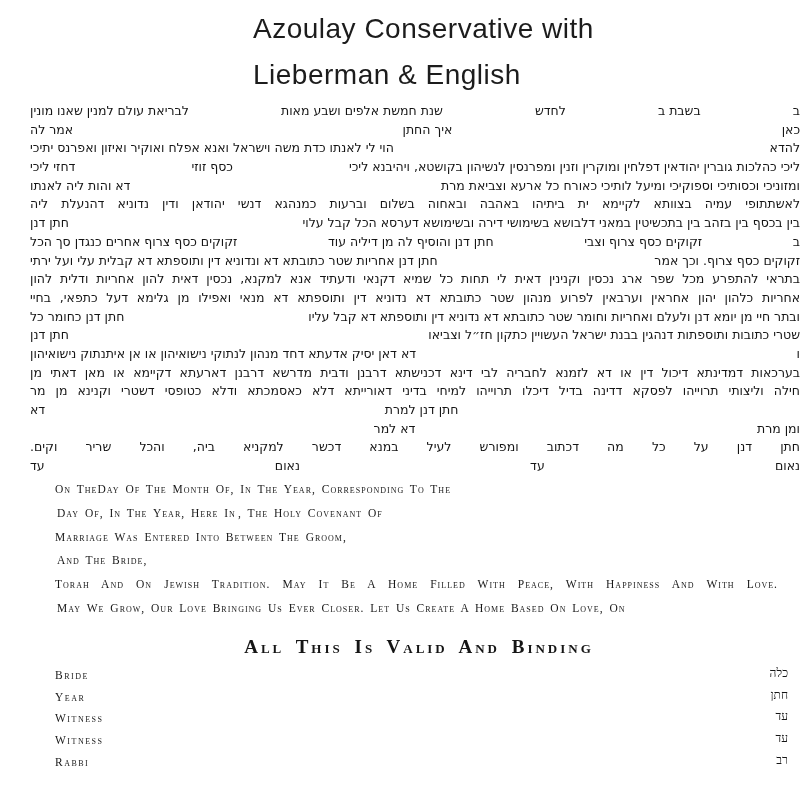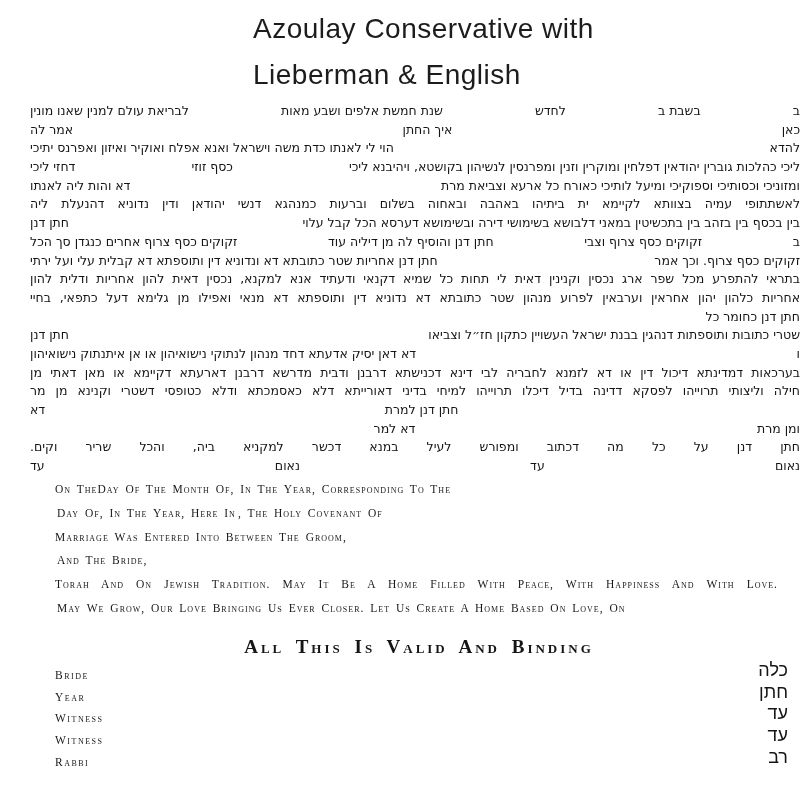--- a/index.html
+++ b/index.html
@@ -51,21 +51,21 @@
     font-variant:small-caps;letter-spacing:3px;word-spacing:4px;
     color:#151515;
   }
   
   .sigs{position:absolute;left:55px;right:40px;top:659px;}
   .sig-row{
     display:flex;justify-content:space-between;align-items:flex-end;
     height:21.8px;
   }
   .sig-en{font-variant:small-caps;letter-spacing:1.5px;font-size:11.5px;color:#181818;}
-  .sig-he{font-family:Liberation Sans, sans-serif;font-size:18px;direction:rtl;color:#151515;}
+  .sig-he{font-family:Liberation Serif, serif;font-size:12px;direction:rtl;color:#151515;}
 </style>
 </head>
 <body>
 
 <div class="page">
 
   <header class="title">
     <div>Azoulay Conservative with</div>
     <div>Lieberman &amp; English</div>
   </header>
@@ -107,20 +107,21 @@
         <span class="seg">חתן דנן והוסיף לה מן דיליה עוד</span>
         <span class="seg">זקוקים כסף צרוף אחרים כנגדן סך הכל</span>
       </div>
       <div class="tline">
         <span class="seg">זקוקים כסף צרוף. וכך אמר</span>
         <span class="seg">חתן דנן אחריות שטר כתובתא דא ונדוניא דין ותוספתא דא קבלית עלי ועל ירתי</span>
       </div>
       <div class="tline fill"><span class="seg">בתראי להתפרע מכל שפר ארג נכסין וקנינין דאית לי תחות כל שמיא דקנאי ודעתיד אנא למקנא, נכסין דאית להון אחריות ודלית להון</span></div>
       <div class="tline fill"><span class="seg">אחריות כלהון יהון אחראין וערבאין לפרוע מנהון שטר כתובתא דא נדוניא דין ותוספתא דא מנאי ואפילו מן גלימא דעל כתפאי, בחיי</span></div>
       <div class="tline">
+        <span class="seg">ובתר חיי מן יומא דנן ולעלם ואחריות וחומר שטר כתובתא דא נדוניא דין ותוספתא דא קבל עליו</span>
         <span class="seg">חתן דנן כחומר כל</span>
       </div>
       <div class="tline">
         <span class="seg">שטרי כתובות ותוספתות דנהגין בבנת ישראל העשויין כתקון חז״ל וצביאו</span>
         <span class="seg">חתן דנן</span>
       </div>
       <div class="tline">
         <span class="seg">ו</span>
         <span class="seg">דא דאן יסיק אדעתא דחד מנהון לנתוקי נישואיהון או אן איתנתוק נישואיהון</span>
       </div>

